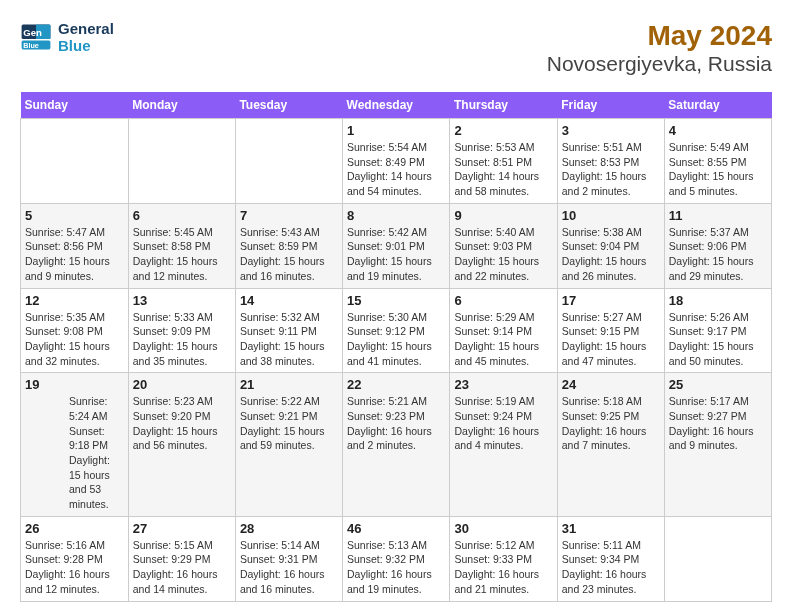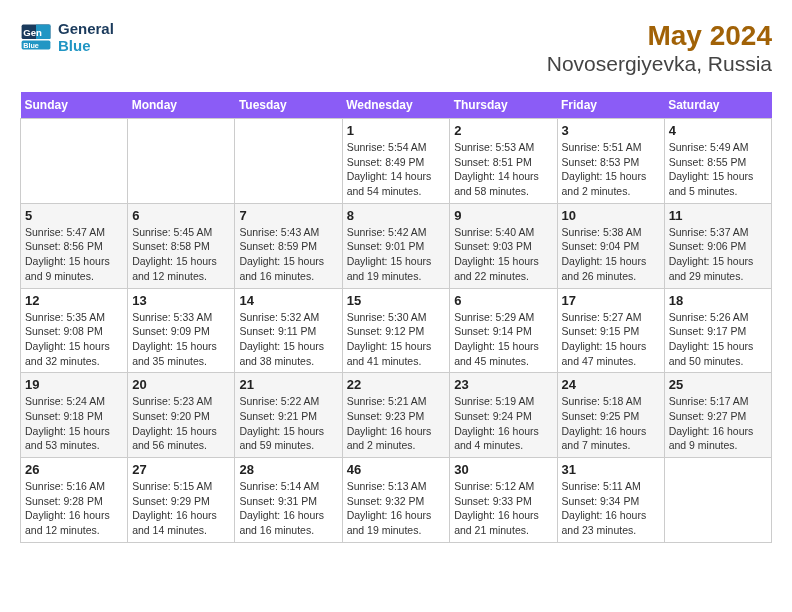--- a/index.html
+++ b/index.html
@@ -243,21 +243,21 @@
           <div class="day-num">18</div>
           <div class="day-info" style="white-space: pre-line;">Sunrise: 5:26 AM
 Sunset: 9:17 PM
 Daylight: 15 hours
 and 50 minutes.</div>
         </td>
       </tr>
       <tr>
         <td>
           <div class="day-num">19</div>
-          <div class="day-info" style="white-space: pre-line;">Sunrise: 5:24 AM
+          <div class="day-info" style="white-space: pre-line; margin-left: 44px;">Sunrise: 5:24 AM
 Sunset: 9:18 PM
 Daylight: 15 hours
 and 53 minutes.</div>
         </td>
         <td>
           <div class="day-num">20</div>
           <div class="day-info" style="white-space: pre-line;">Sunrise: 5:23 AM
 Sunset: 9:20 PM
 Daylight: 15 hours
 and 56 minutes.</div>

